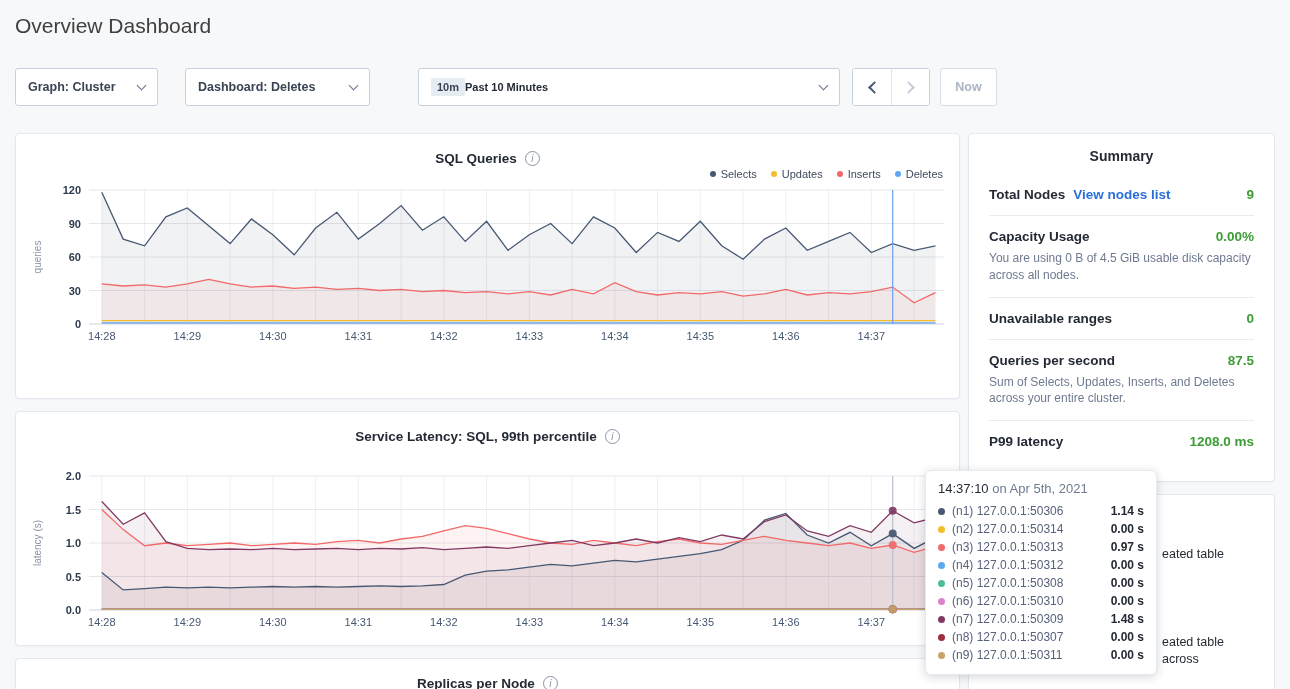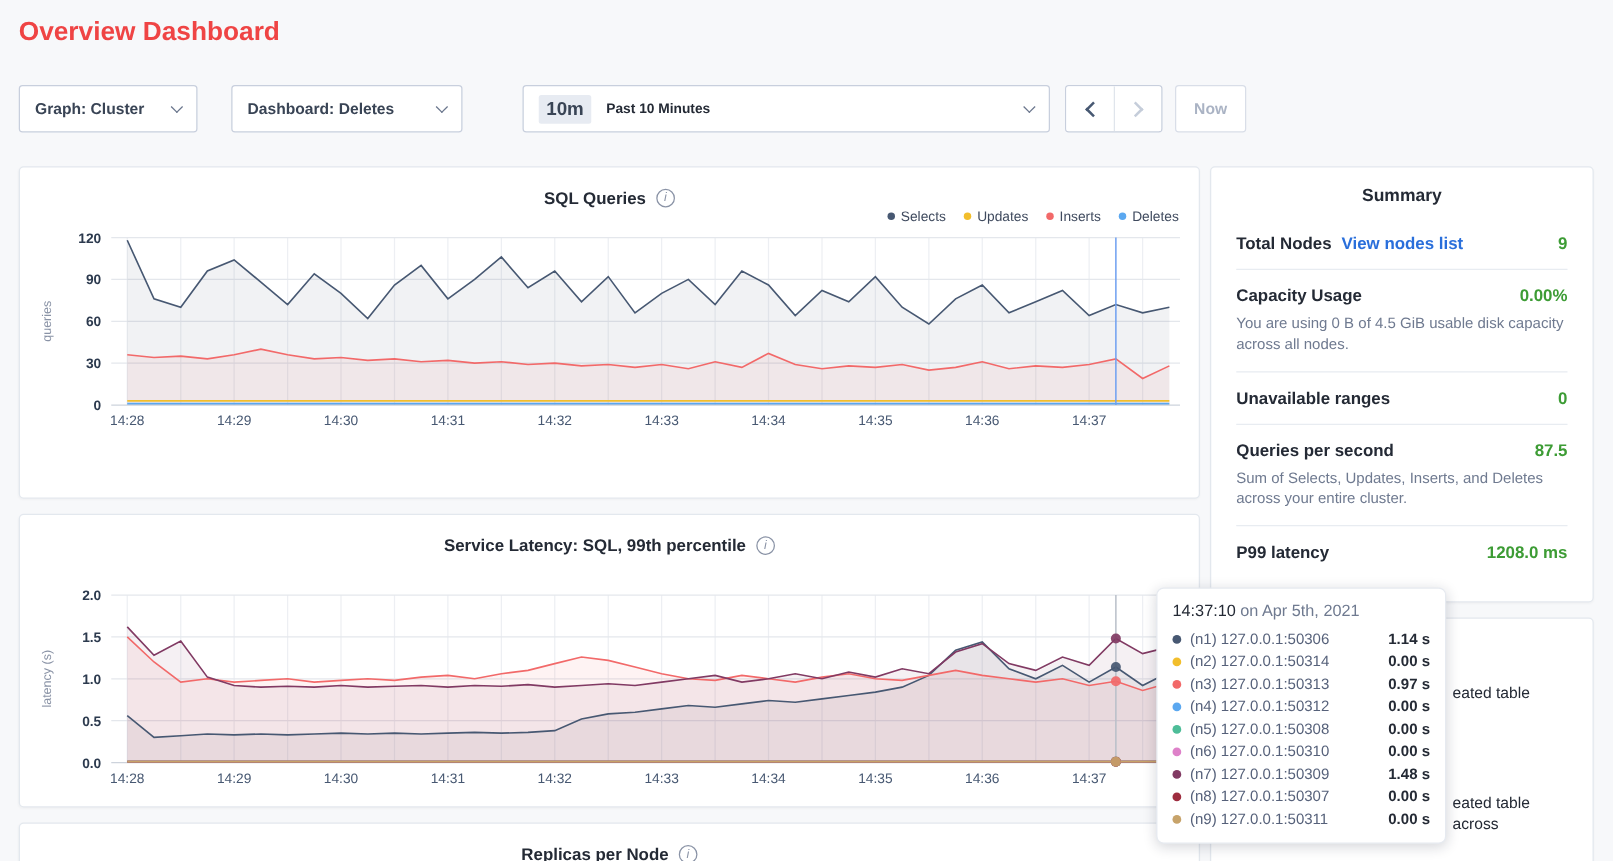--- a/index.html
+++ b/index.html
@@ -1,34 +1,34 @@
 <!DOCTYPE html>
 <html><head>
 <meta charset="utf-8">
 <style>
   * { margin:0; padding:0; box-sizing:border-box; }
   html,body { background:#f7f8fa; }
   #app { position:relative; width:1290px; height:689px; overflow:hidden;
          background:#f7f8fa; font-family:"Liberation Sans",sans-serif; color:#242a35; }
 
   
-  .page-title { position:absolute; left:15px; top:14px; font-size:21px; font-weight:700; color:#ef4444; }
+  .page-title { position:absolute; left:15px; top:14px; font-size:21px; font-weight:400; color:#404040; }
 
   
   .toolbar { position:absolute; top:68px; left:0; width:1290px; height:38px; }
   .tb-btn { position:absolute; height:38px; background:#fff; border:1px solid #c8cfdd; border-radius:3px;
             display:flex; align-items:center; font-family:inherit; font-size:12.5px; font-weight:700;
             color:#394455; cursor:pointer; padding:0 12px; }
   .btn-graph { left:15px; width:143px; justify-content:space-between; }
   .btn-dash  { left:185px; width:185px; justify-content:space-between; }
   .btn-time  { left:418px; width:422px; }
   .chev { width:7px; height:7px; border-right:1.5px solid #69758c; border-bottom:1.5px solid #69758c;
           transform:rotate(45deg); margin-top:-3px; flex:none; }
-  .time-badge { background:#e7ebf2; color:#394455; border-radius:2px; font-size:15px; font-weight:700;
-                padding:3px 6px; margin-right:12px; }
+  .time-badge { background:#e7ebf2; color:#394455; border-radius:2px; font-size:11px; font-weight:700;
+                padding:3px 6px; margin-right:0; }
   .time-label { font-size:11px; font-weight:700; color:#242a35; flex:1; text-align:left; }
   .nav-group { position:absolute; left:852px; top:0; height:38px; display:flex; background:#fff;
                border:1px solid #c8cfdd; border-radius:3px; overflow:hidden; }
   .nav-btn { width:38px; height:36px; background:#fff; border:none; display:flex; align-items:center;
              justify-content:center; cursor:pointer; }
   .nav-btn + .nav-btn { border-left:1px solid #e0e5ec; }
   .arr { width:9px; height:9px; border-right:2px solid #475872; border-bottom:2px solid #475872; }
   .arr-left  { transform:rotate(135deg); margin-left:4px; }
   .arr-right { transform:rotate(-45deg); border-color:#c5cdda; margin-right:4px; }
   .btn-now { left:940px; width:57px; justify-content:center; color:#aab3c4; border-color:#d9dee8; cursor:default; }

